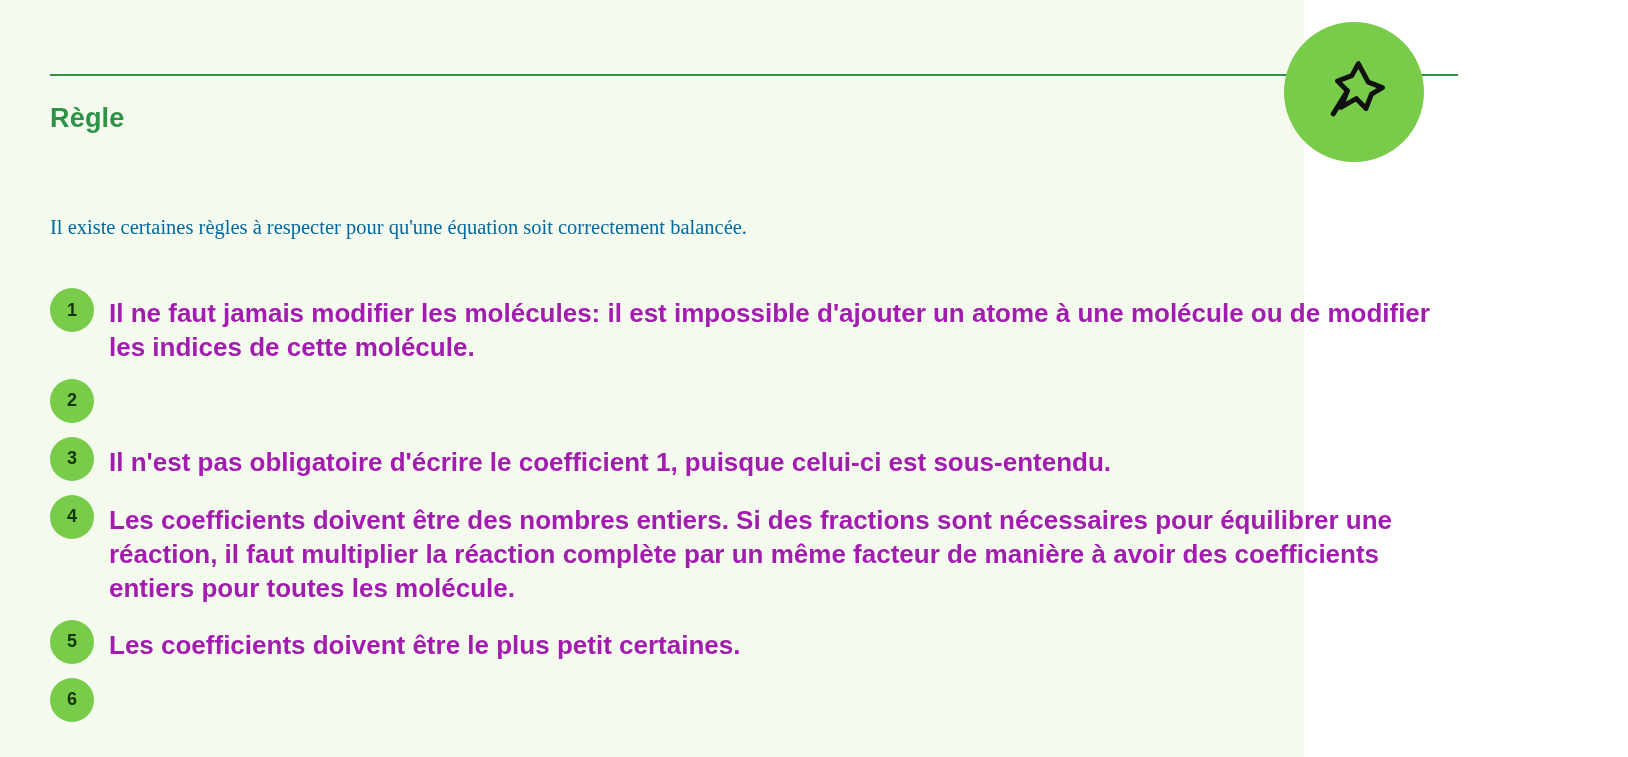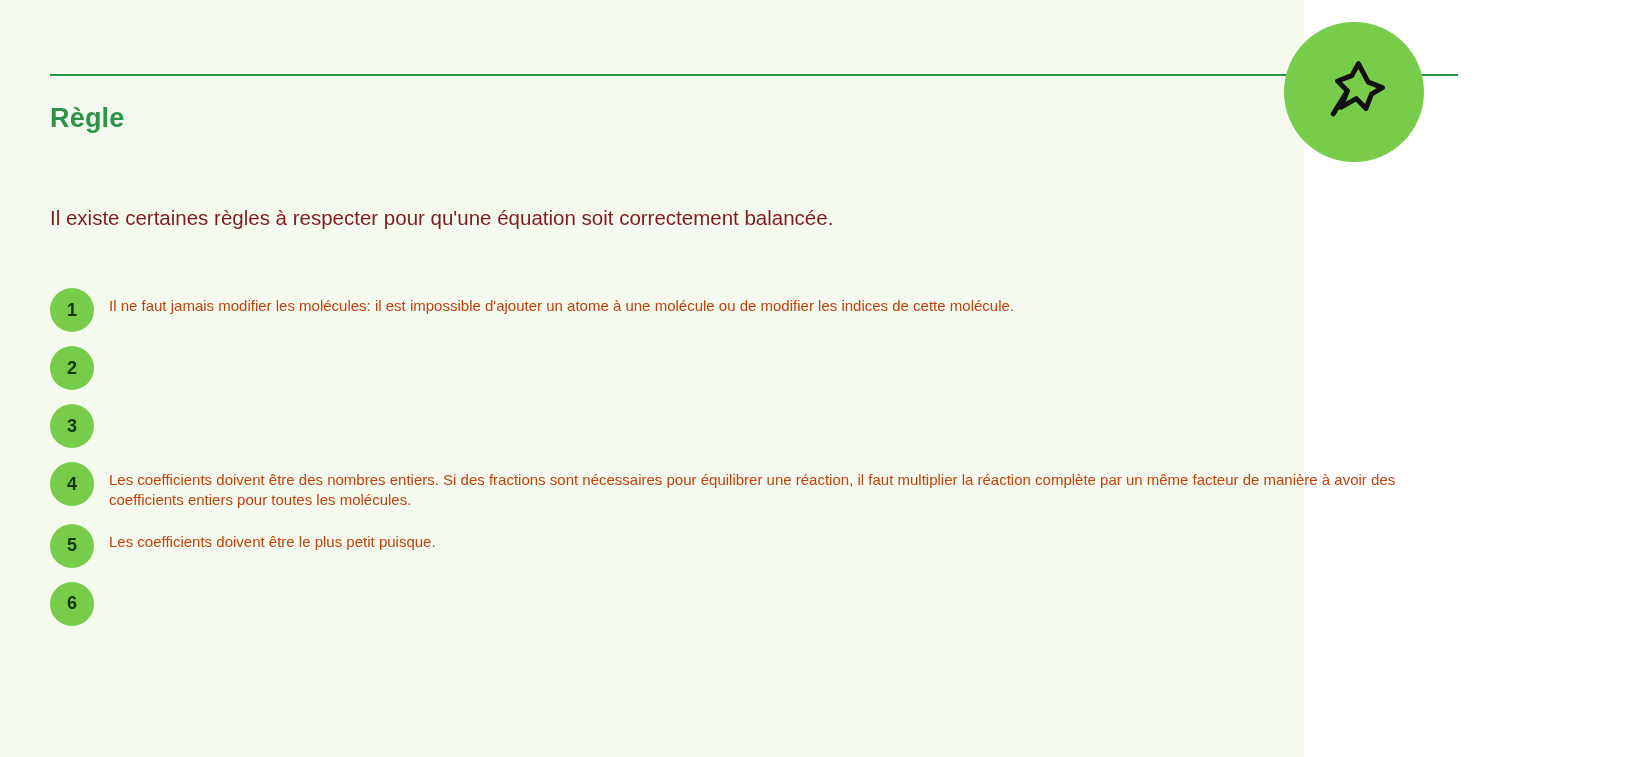--- a/index.html
+++ b/index.html
@@ -56,25 +56,26 @@
     font-size: 27px;
     font-weight: bold;
     color: #2e9247;
     letter-spacing: 0.2px;
     margin: 0;
   }
 
   .intro {
     position: absolute;
     left: 50px;
-    top: 182px;
+    top: 192px;
     width: 1360px;
     font-size: 20.5px;
-    color: #7f1d1d;
+    color: #0369a1;
     line-height: 1.45;
+    font-family: Liberation Serif, serif;
   }
 
   .rules {
     position: absolute;
     left: 50px;
     top: 288px;
     width: 1400px;
     list-style: none;
     margin: 0;
     padding: 0;
@@ -96,24 +97,25 @@
     font-size: 18px;
     font-weight: bold;
     display: flex;
     align-items: center;
     justify-content: center;
     margin-right: 15px;
   }
 
   .rule-text {
     flex: 1 1 auto;
-    font-size: 15px;
+    font-size: 26px;
     line-height: 1.32;
-    color: #c2410c;
+    color: #a21caf;
     padding-top: 8px;
+    font-weight: bold;
   }
 </style>
 </head>
 <body>
 
 <div class="card">
 
   <div class="top-rule"></div>
 
   <div class="pin-badge">
@@ -134,27 +136,28 @@
   <ul class="rules">
     <li class="rule-item">
       <span class="rule-num">1</span>
       <span class="rule-text">Il ne faut jamais modifier les molécules: il est impossible d'ajouter un atome à une molécule ou de modifier les indices de cette molécule.</span>
     </li>
     <li class="rule-item">
       <span class="rule-num">2</span>
     </li>
     <li class="rule-item">
       <span class="rule-num">3</span>
+      <span class="rule-text">Il n'est pas obligatoire d'écrire le coefficient 1, puisque celui-ci est sous-entendu.</span>
     </li>
     <li class="rule-item">
       <span class="rule-num">4</span>
-      <span class="rule-text">Les coefficients doivent être des nombres entiers. Si des fractions sont nécessaires pour équilibrer une réaction, il faut multiplier la réaction complète par un même facteur de manière à avoir des coefficients entiers pour toutes les molécules.</span>
+      <span class="rule-text">Les coefficients doivent être des nombres entiers. Si des fractions sont nécessaires pour équilibrer une réaction, il faut multiplier la réaction complète par un même facteur de manière à avoir des coefficients entiers pour toutes les molécule.</span>
     </li>
     <li class="rule-item">
       <span class="rule-num">5</span>
-      <span class="rule-text">Les coefficients doivent être le plus petit puisque.</span>
+      <span class="rule-text">Les coefficients doivent être le plus petit certaines.</span>
     </li>
     <li class="rule-item">
       <span class="rule-num">6</span>
     </li>
   </ul>
 
 </div>
 
 </body></html>

